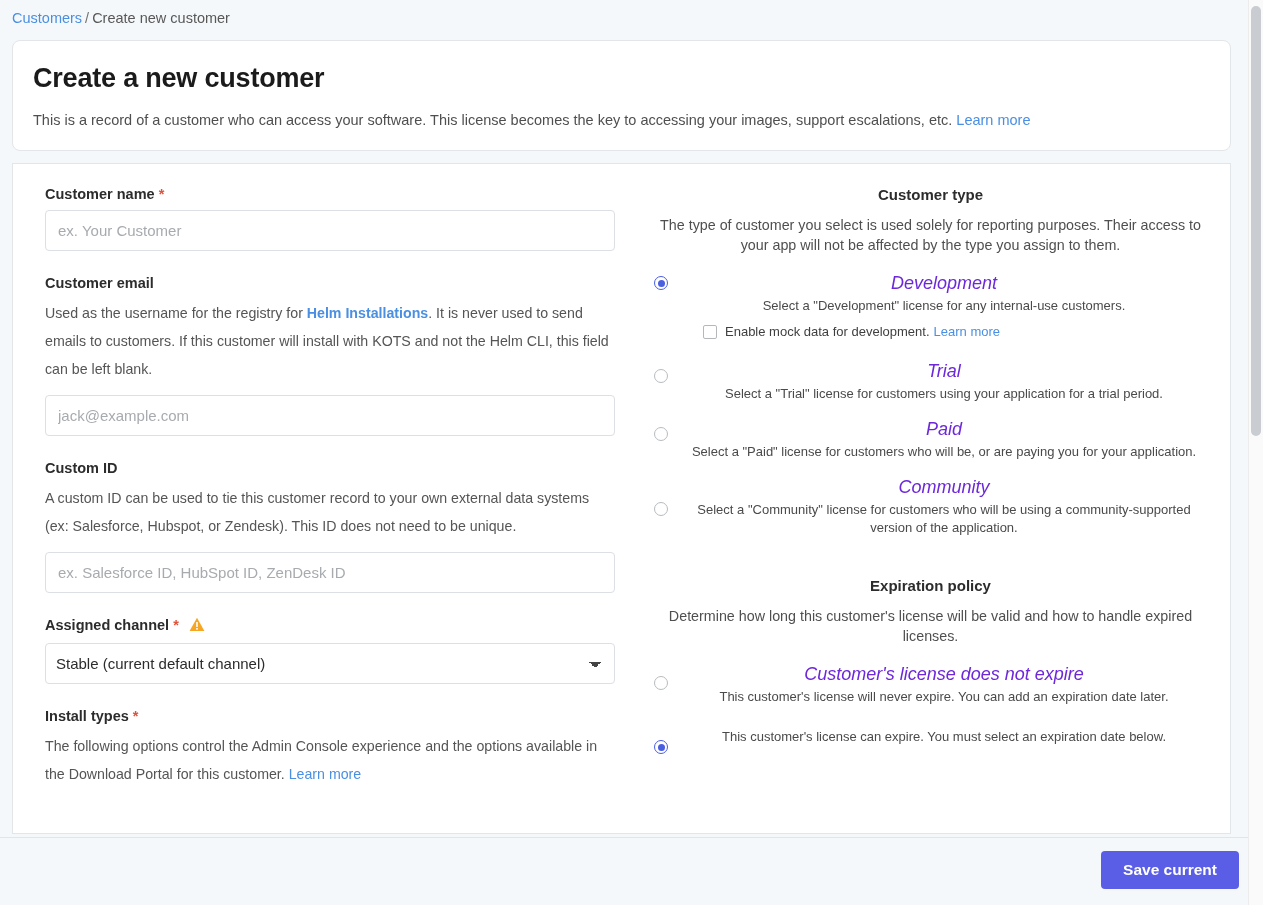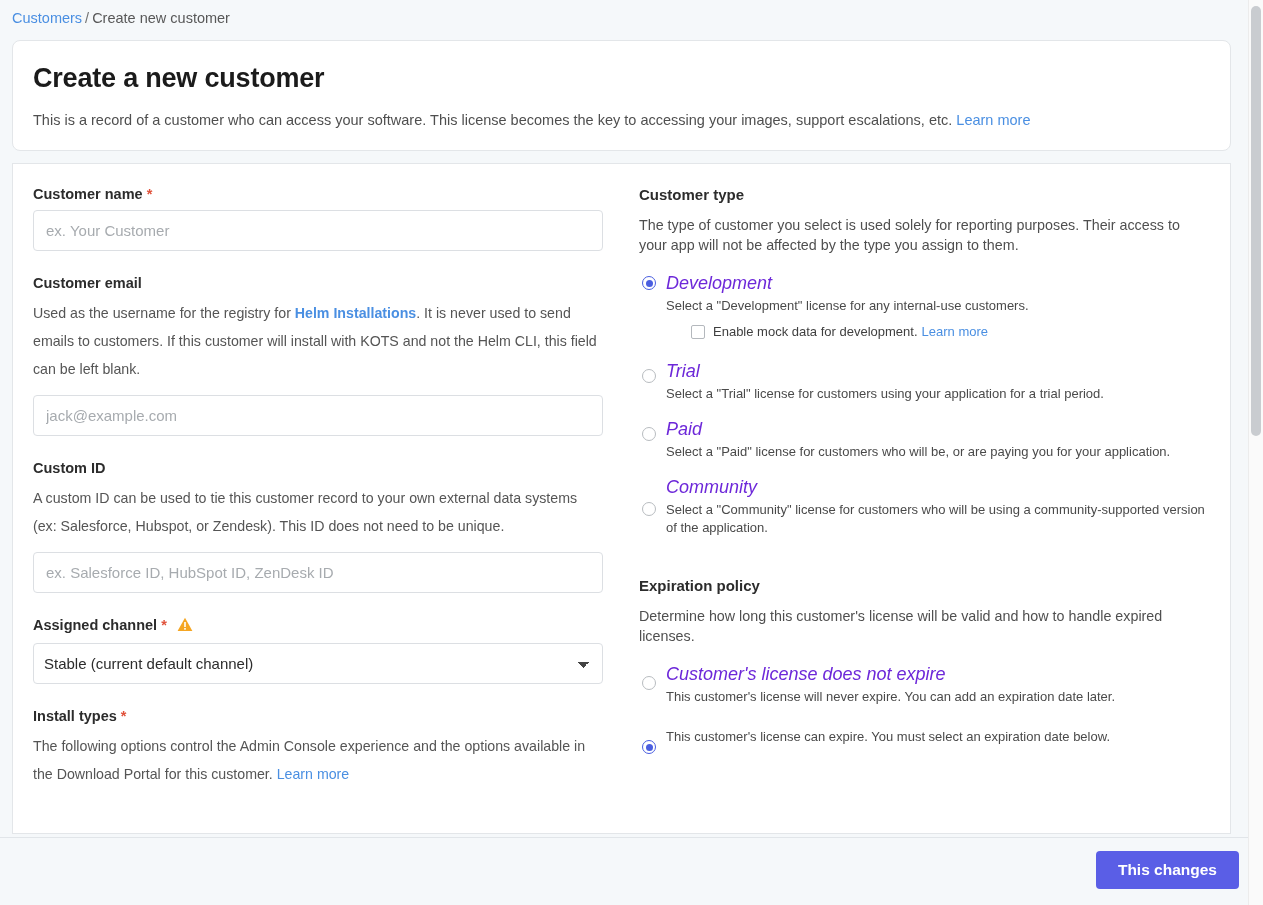--- a/index.html
+++ b/index.html
@@ -63,27 +63,28 @@
   
   .form-card {
     position: absolute;
     top: 163px; left: 12px;
     width: 1219px;
     height: 671px;
     background: #ffffff;
     border: 1px solid #e3e6e9;
     border-radius: 0;
     overflow: hidden;
+    padding-left: 12px;
   }
   .cols {
     display: flex;
     padding: 22px 20px 0 20px;
   }
   .col-left { width: 588px; padding-right: 20px; }
-  .col-right { width: 590px; padding-left: 18px; }
+  .col-right { width: 590px; padding-left: 18px; text-align: center; }
 
   label.field-label {
     display: block;
     font-size: 14.5px;
     font-weight: bold;
     color: #2c2c2c;
     margin-bottom: 8px;
   }
   .req { color: #e0523b; font-weight: bold; }
   .help {
@@ -373,20 +374,20 @@
         <div class="radio-row">
           <span class="radio checked" style="top:12px;"></span>
           <div class="rdesc">This customer's license can expire. You must select an expiration date below.</div>
         </div>
 
       </div>
     </div>
   </div>
 
   <div class="footer">
-    <button class="save-btn">This changes</button>
+    <button class="save-btn">Save current</button>
   </div>
 
   <div class="scrollbar-track">
     <div class="scrollbar-thumb"></div>
   </div>
 
 </div>
 
 </body></html>

